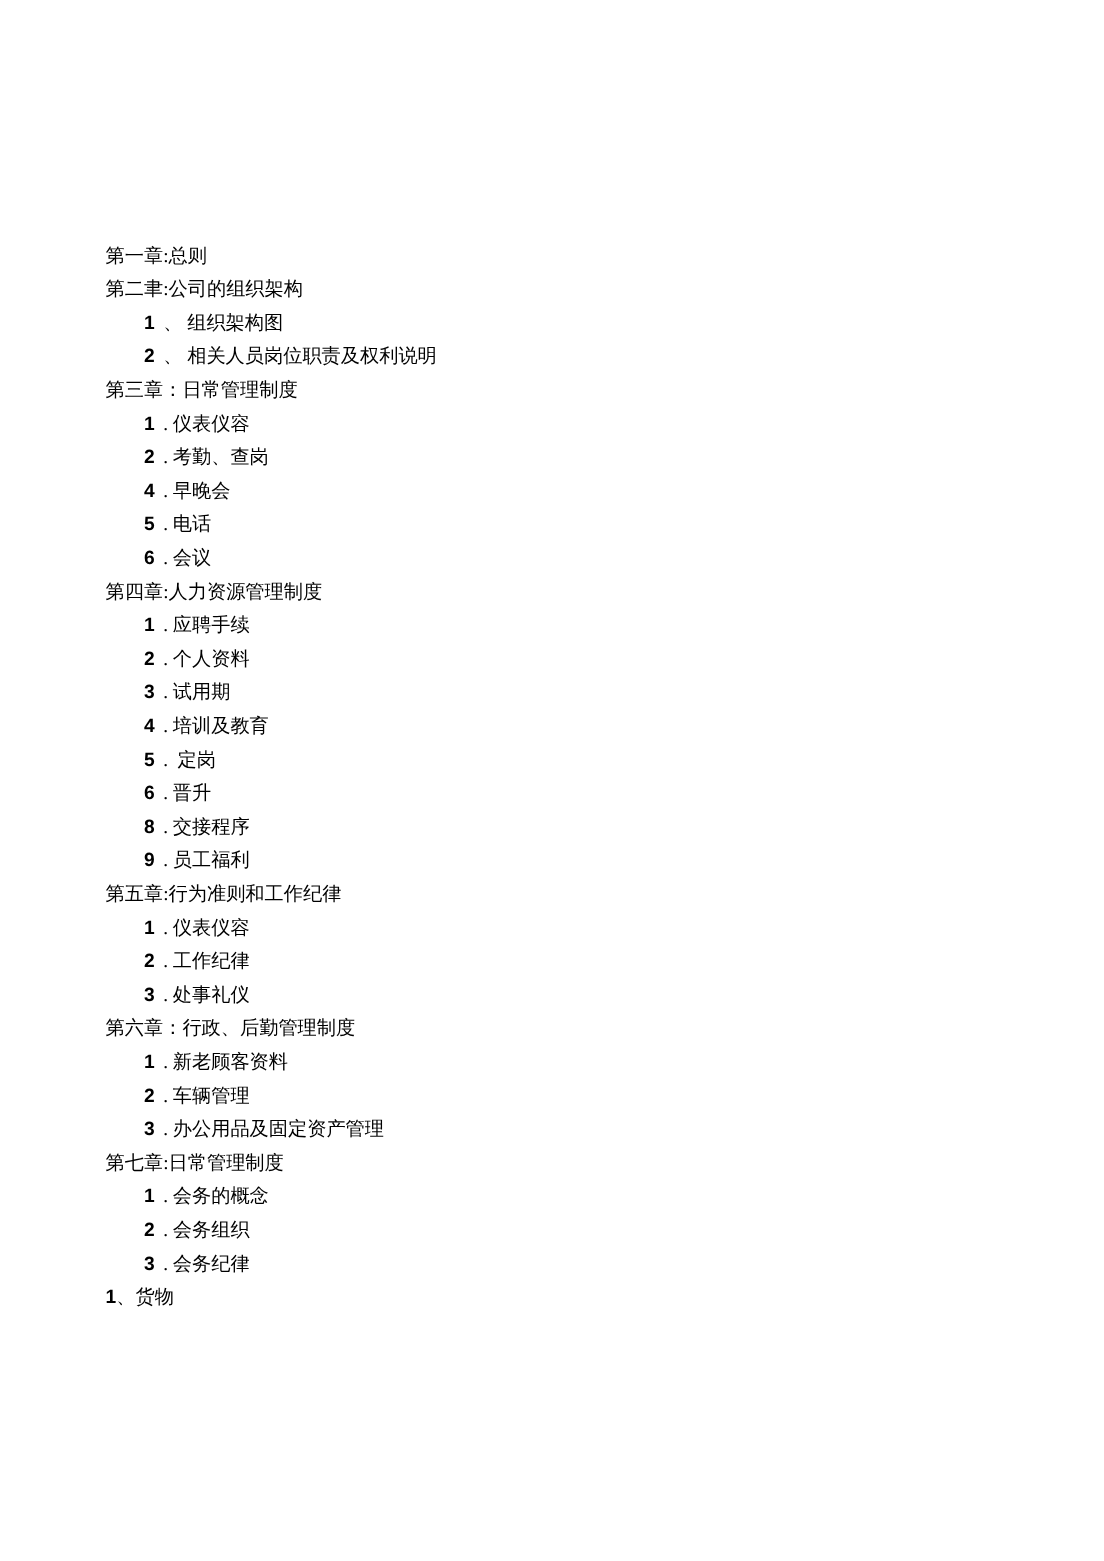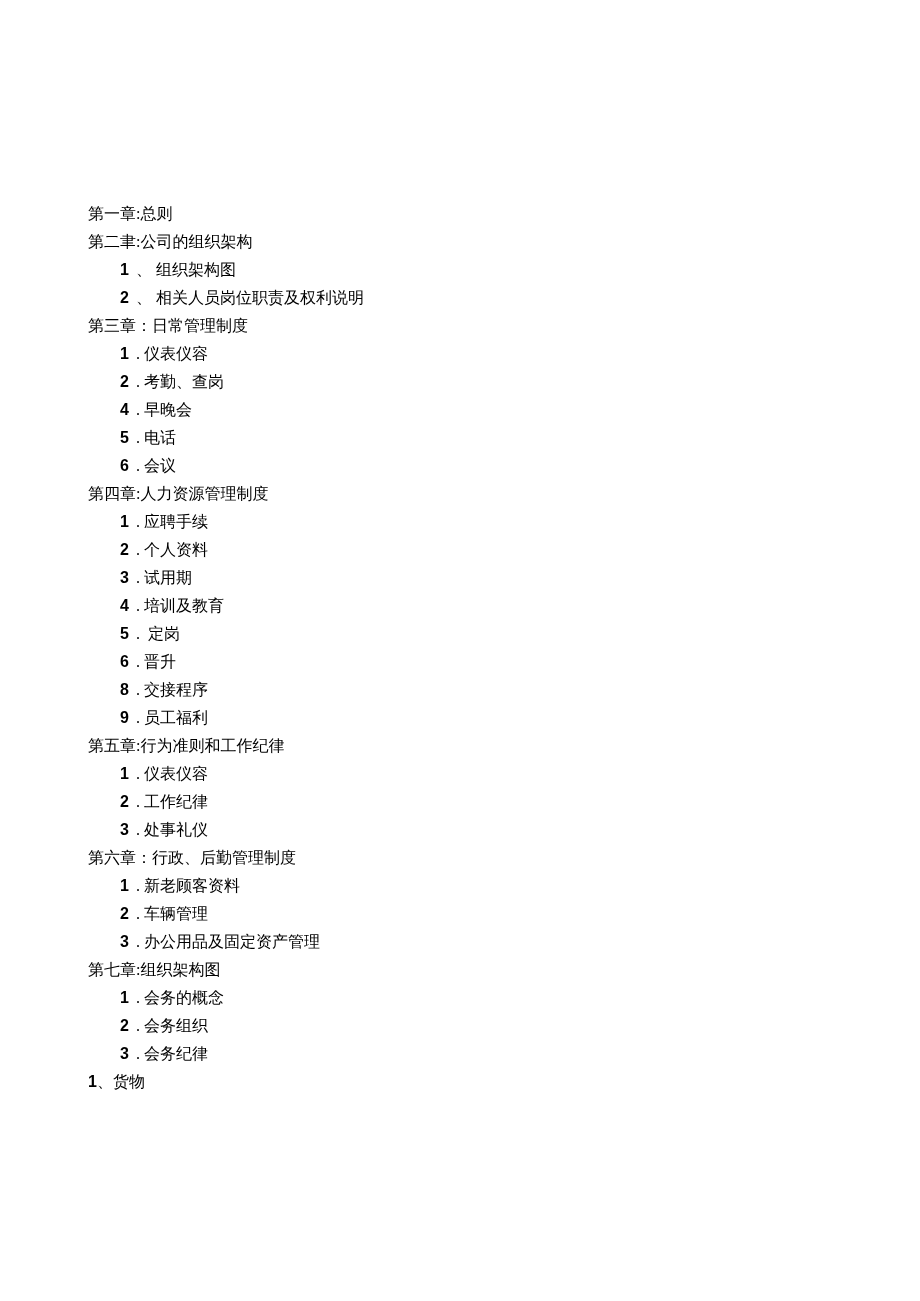--- a/index.html
+++ b/index.html
@@ -69,18 +69,18 @@
     <div class="sub-item"><span class="num">8</span><span class="sep sep-dot">.</span><span>交接程序</span></div>
     <div class="sub-item"><span class="num">9</span><span class="sep sep-dot">.</span><span>员工福利</span></div>
     <div class="chapter">第五章:行为准则和工作纪律</div>
     <div class="sub-item"><span class="num">1</span><span class="sep sep-dot">.</span><span>仪表仪容</span></div>
     <div class="sub-item"><span class="num">2</span><span class="sep sep-dot">.</span><span>工作纪律</span></div>
     <div class="sub-item"><span class="num">3</span><span class="sep sep-dot">.</span><span>处事礼仪</span></div>
     <div class="chapter">第六章：行政、后勤管理制度</div>
     <div class="sub-item"><span class="num">1</span><span class="sep sep-dot">.</span><span>新老顾客资料</span></div>
     <div class="sub-item"><span class="num">2</span><span class="sep sep-dot">.</span><span>车辆管理</span></div>
     <div class="sub-item"><span class="num">3</span><span class="sep sep-dot">.</span><span>办公用品及固定资产管理</span></div>
-    <div class="chapter">第七章:组织架构图</div>
+    <div class="chapter">第七章:日常管理制度</div>
     <div class="sub-item"><span class="num">1</span><span class="sep sep-dot">.</span><span>会务的概念</span></div>
     <div class="sub-item"><span class="num">2</span><span class="sep sep-dot">.</span><span>会务组织</span></div>
     <div class="sub-item"><span class="num">3</span><span class="sep sep-dot">.</span><span>会务纪律</span></div>
     <div class="ch8-sub"><span class="num">1</span><span>、</span><span>货物</span></div>
   </div>
 
 </body></html>

